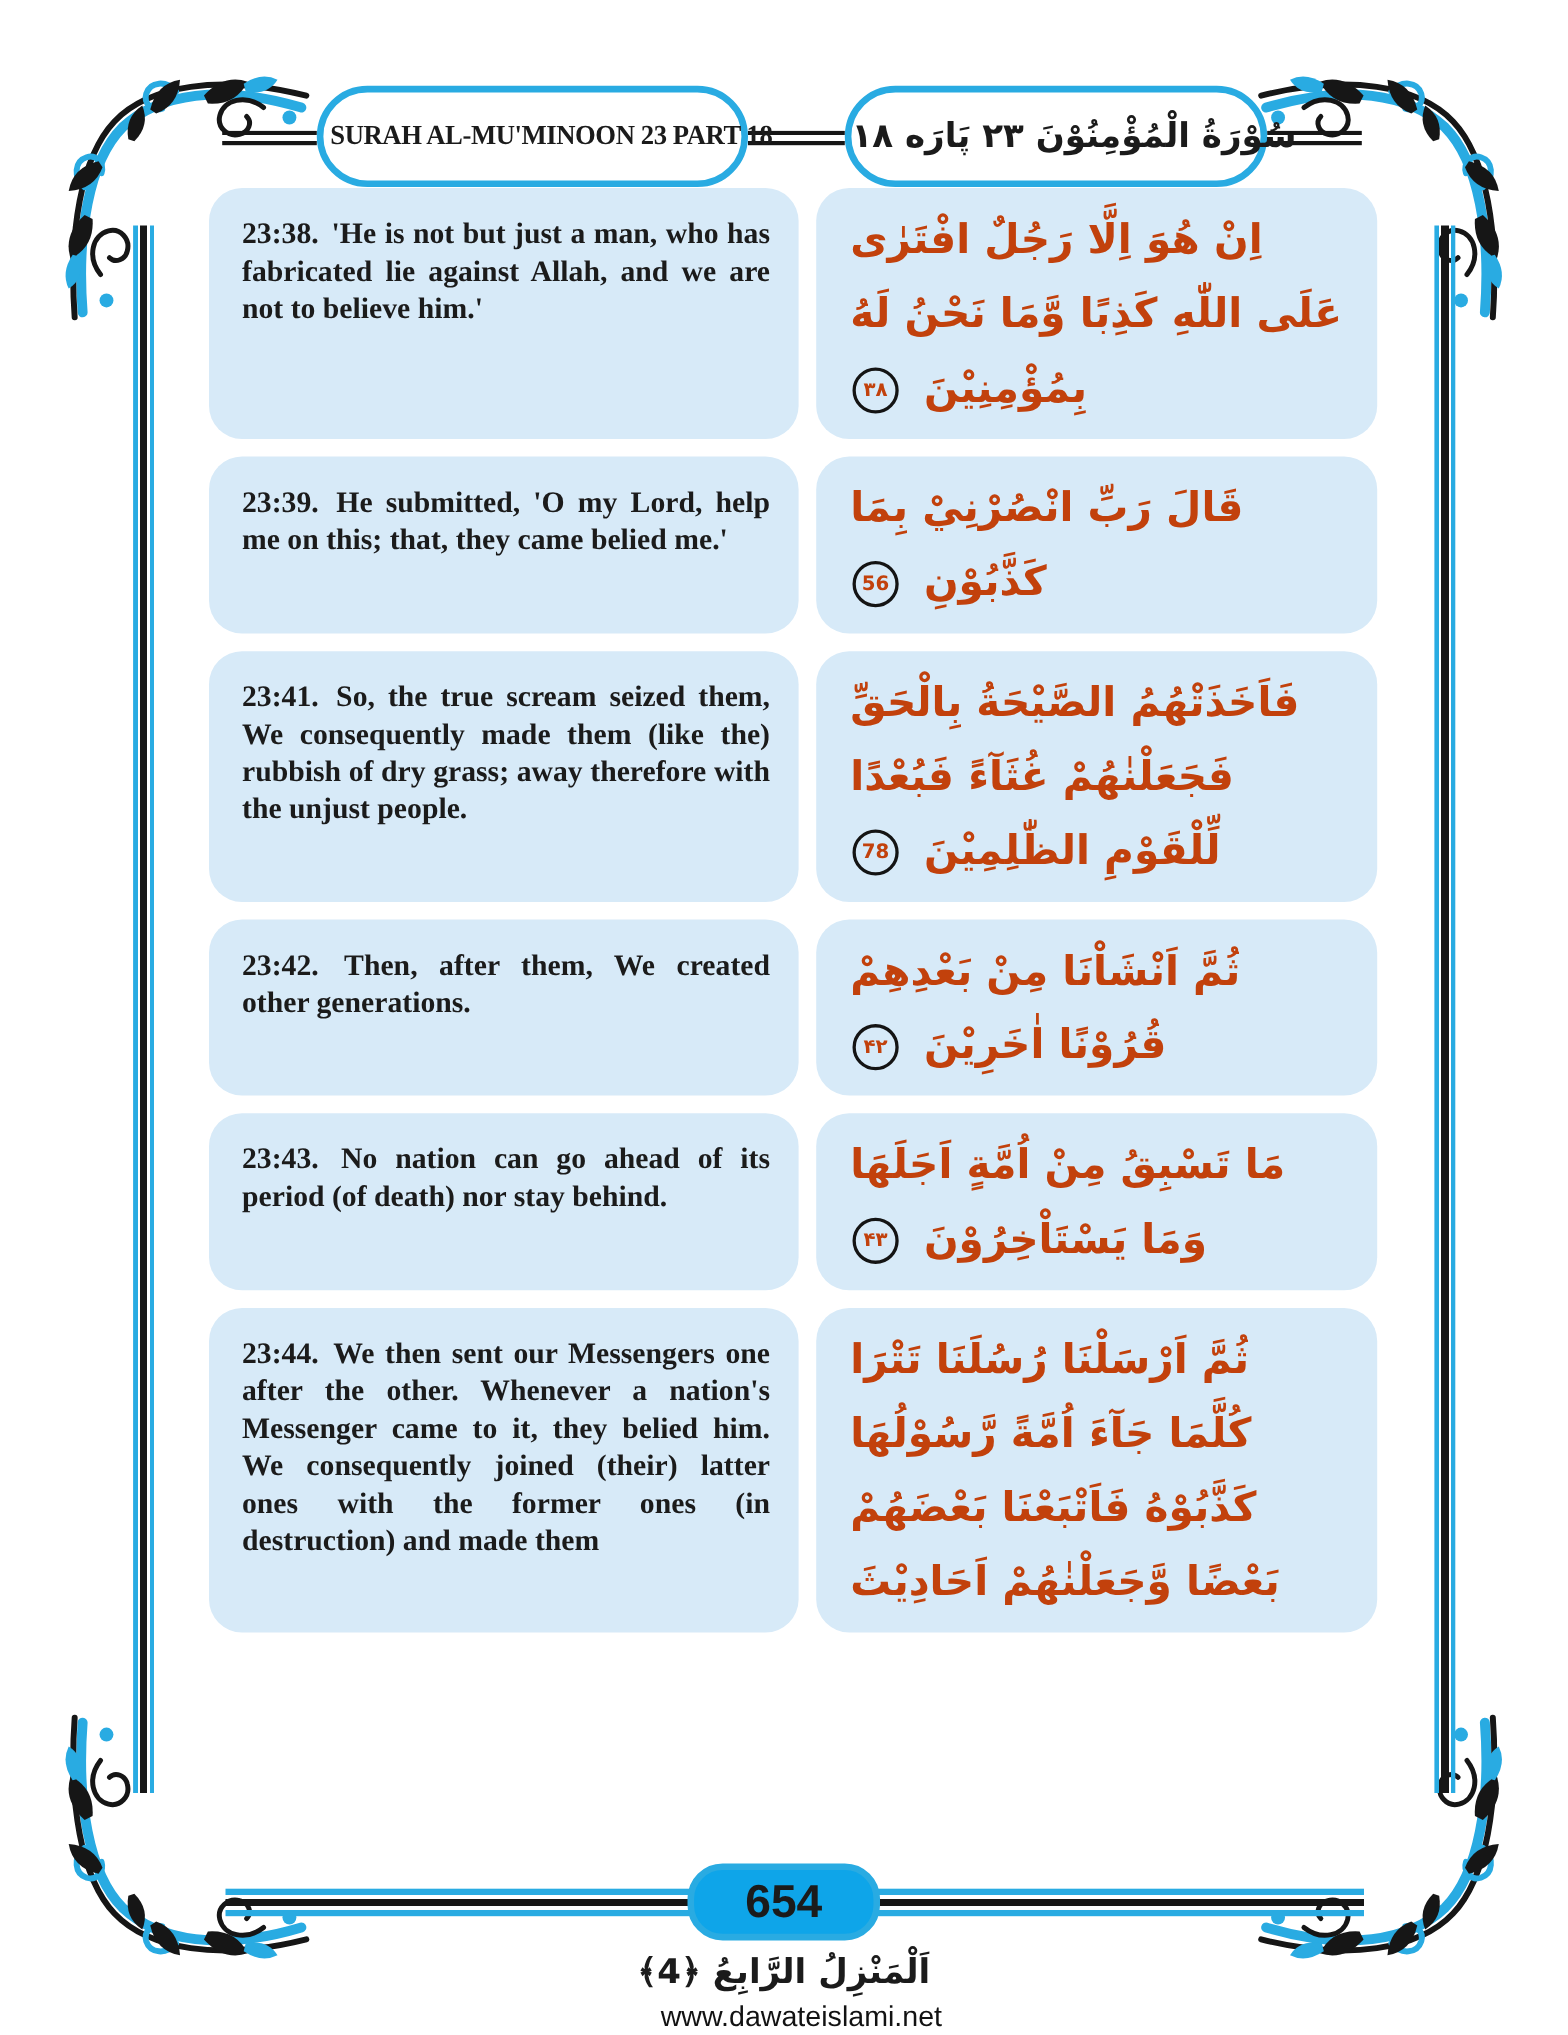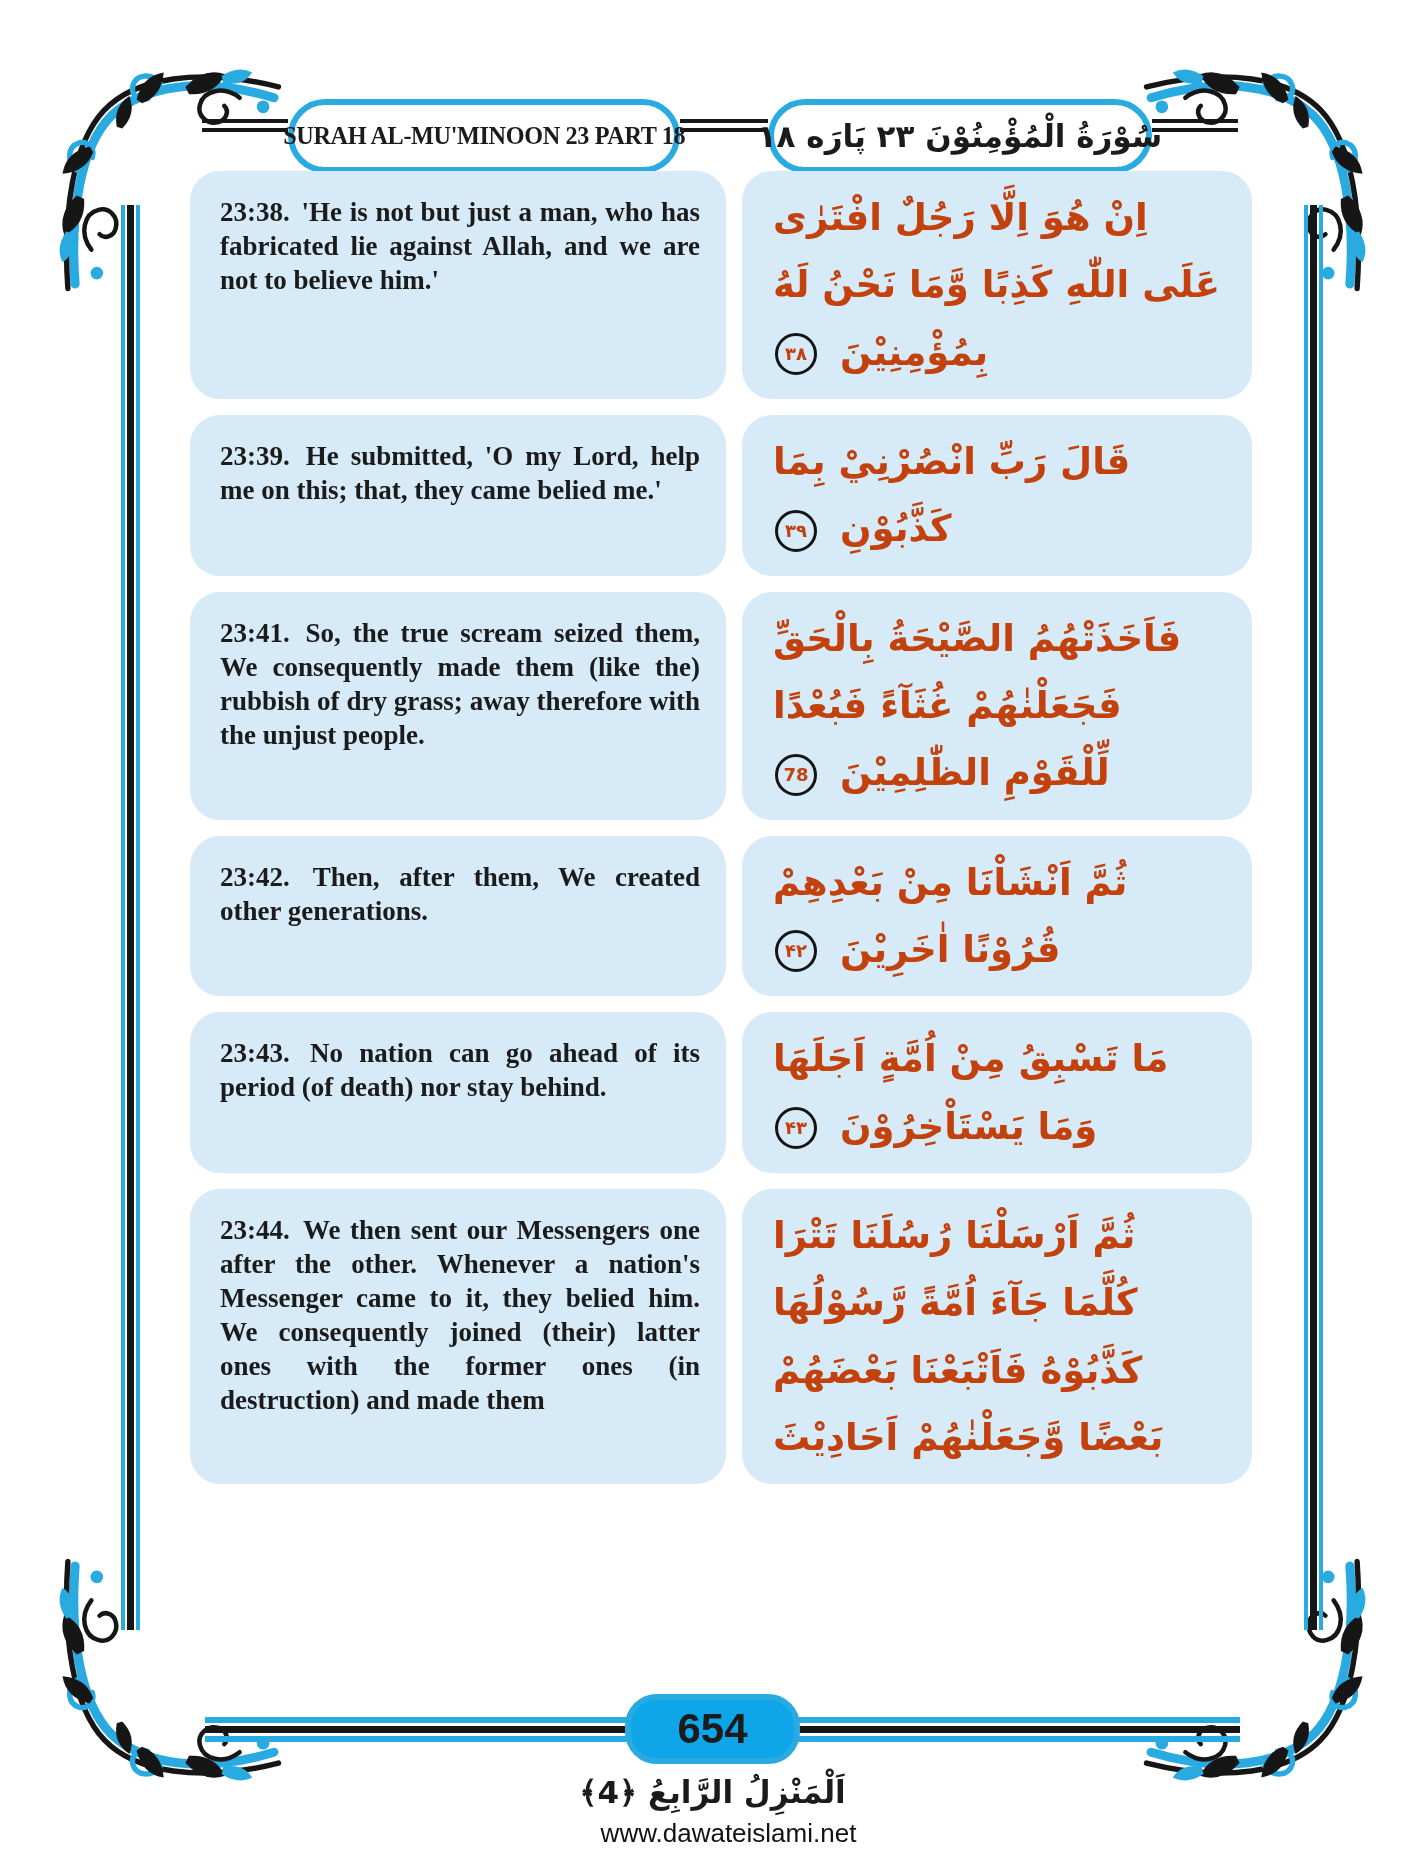--- a/index.html
+++ b/index.html
@@ -27,23 +27,23 @@
     position:absolute;left:205px;width:1035px;top:1717px;height:25px;
     background:linear-gradient(180deg,var(--accent) 0 6px,transparent 6px 9px,#161616 9px 16px,transparent 16px 19px,var(--accent) 19px 25px);
   }
   .corner{position:absolute;width:235px;height:235px;}
   .corner.tl{left:48px;top:58px;}
   .corner.tr{left:1142px;top:58px;transform:scaleX(-1);}
   .corner.bl{left:48px;top:1557px;transform:scaleY(-1);}
   .corner.br{left:1142px;top:1557px;transform:scale(-1,-1);}
   
   .pill{
-    position:absolute;top:99px;height:74px;background:#fff;
+    position:absolute;top:78px;height:92px;background:#fff;
     border:6px solid var(--accent);border-radius:999px;
-    display:flex;align-items:center;justify-content:center;box-sizing:border-box;
+    display:flex;align-items:center;box-sizing:border-box;
   }
   .pill.en{left:288px;width:392px;}
   .pill.ar{left:768px;width:384px;}
   .pill.en span{
     font-family:"Liberation Serif",serif;font-weight:700;font-size:25px;
     letter-spacing:-0.4px;white-space:nowrap;transform:scaleX(.97);
   }
   .pill.ar span{
     font-family:"DejaVu Sans",sans-serif;font-weight:700;font-size:31px;
     direction:rtl;white-space:nowrap;
@@ -212,21 +212,21 @@
       <div class="block ar-block">
         <p class="ar-text" dir="rtl"><span>اِنْ هُوَ اِلَّا رَجُلٌ افْتَرٰى عَلَى اللّٰهِ كَذِبًا وَّمَا نَحْنُ لَهُ بِمُؤْمِنِيْنَ</span> <span class="ayah-circle">۳۸</span></p>
       </div>
     </div>
 
     <div class="row">
       <div class="block en-block">
         <p class="en-text"><b class="ref">23:39.</b> <span>He submitted, 'O my Lord, help me on this; that, they came belied me.'</span></p>
       </div>
       <div class="block ar-block">
-        <p class="ar-text" dir="rtl"><span>قَالَ رَبِّ انْصُرْنِيْ بِمَا كَذَّبُوْنِ</span> <span class="ayah-circle">۳۹</span></p>
+        <p class="ar-text" dir="rtl"><span>قَالَ رَبِّ انْصُرْنِيْ بِمَا كَذَّبُوْنِ</span> <span class="ayah-circle">56</span></p>
       </div>
     </div>
 
 
     <div class="row">
       <div class="block en-block">
         <p class="en-text"><b class="ref">23:41.</b> <span>So, the true scream seized them, We consequently made them (like the) rubbish of dry grass; away therefore with the unjust people.</span></p>
       </div>
       <div class="block ar-block">
         <p class="ar-text" dir="rtl"><span>فَاَخَذَتْهُمُ الصَّيْحَةُ بِالْحَقِّ فَجَعَلْنٰهُمْ غُثَآءً فَبُعْدًا لِّلْقَوْمِ الظّٰلِمِيْنَ</span> <span class="ayah-circle">78</span></p>

